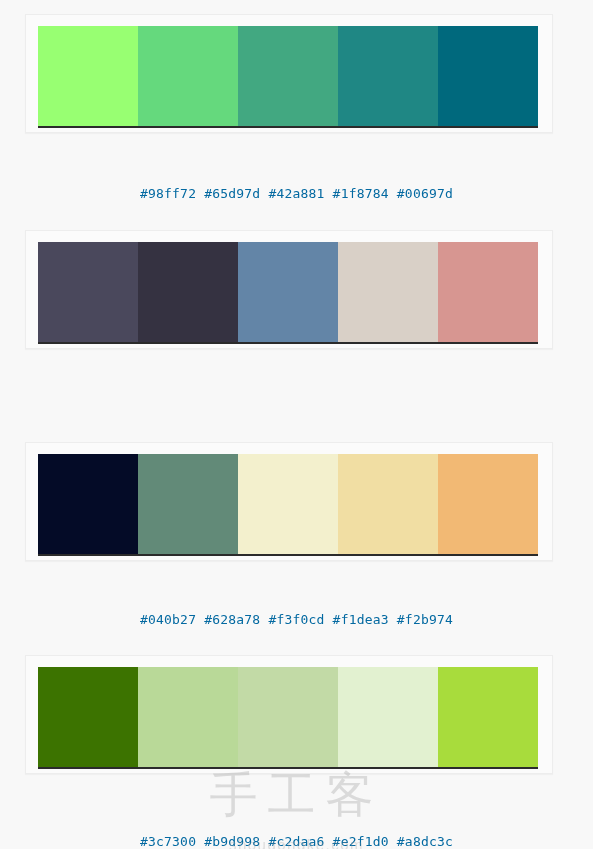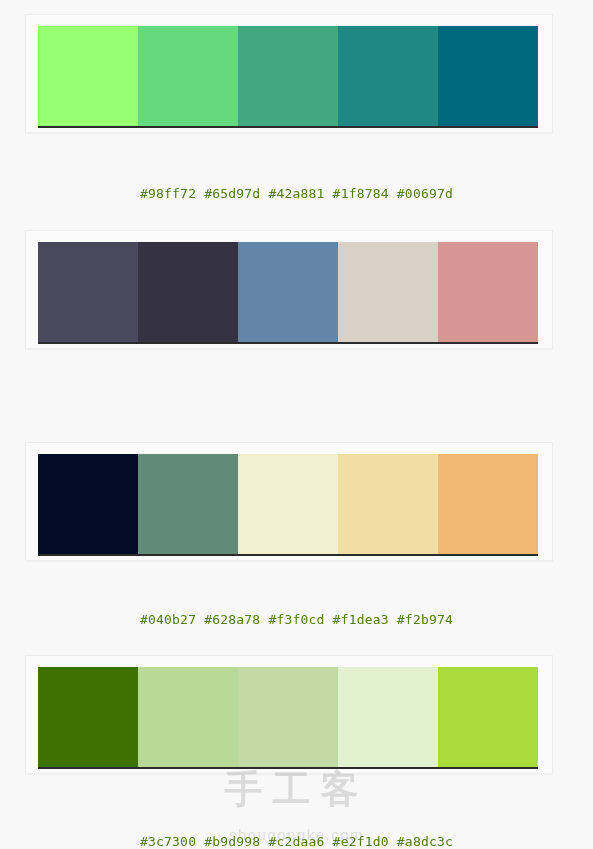--- a/index.html
+++ b/index.html
@@ -56,21 +56,21 @@
   }
 
   .hex-label {
     position: absolute;
     left: 0;
     width: 593px;
     text-align: center;
     font-family: "DejaVu Sans Mono", "Liberation Mono", monospace;
     font-size: 13px;
     letter-spacing: 0.2px;
-    color: #4d7c0f;
+    color: #0369a1;
     white-space: nowrap;
   }
 
   
   #block-0 { top: 0; height: 210px; }
   #block-0 .swatch-frame { top: 14px; height: 119px; }
   #block-0 .hex-label { top: 186px; }
 
   #block-1 { top: 210px; height: 220px; }
   #block-1 .swatch-frame { top: 20px; height: 119px; }
@@ -89,22 +89,22 @@
     position: absolute;
     left: 0;
     top: 770px;
     width: 593px;
     text-align: center;
     pointer-events: none;
     user-select: none;
   }
   .watermark-mark {
     font-family: "DejaVu Sans", sans-serif;
-    font-size: 38px;
-    font-weight: 700;
+    font-size: 48px;
+    font-weight: 400;
     letter-spacing: 10px;
     color: rgba(150,150,150,0.30);
     line-height: 1;
   }
   .watermark-sub {
     margin-top: 18px;
     font-family: Liberation Sans, sans-serif;
     font-size: 15px;
     letter-spacing: 1.5px;
     color: rgba(150,150,150,0.28);

